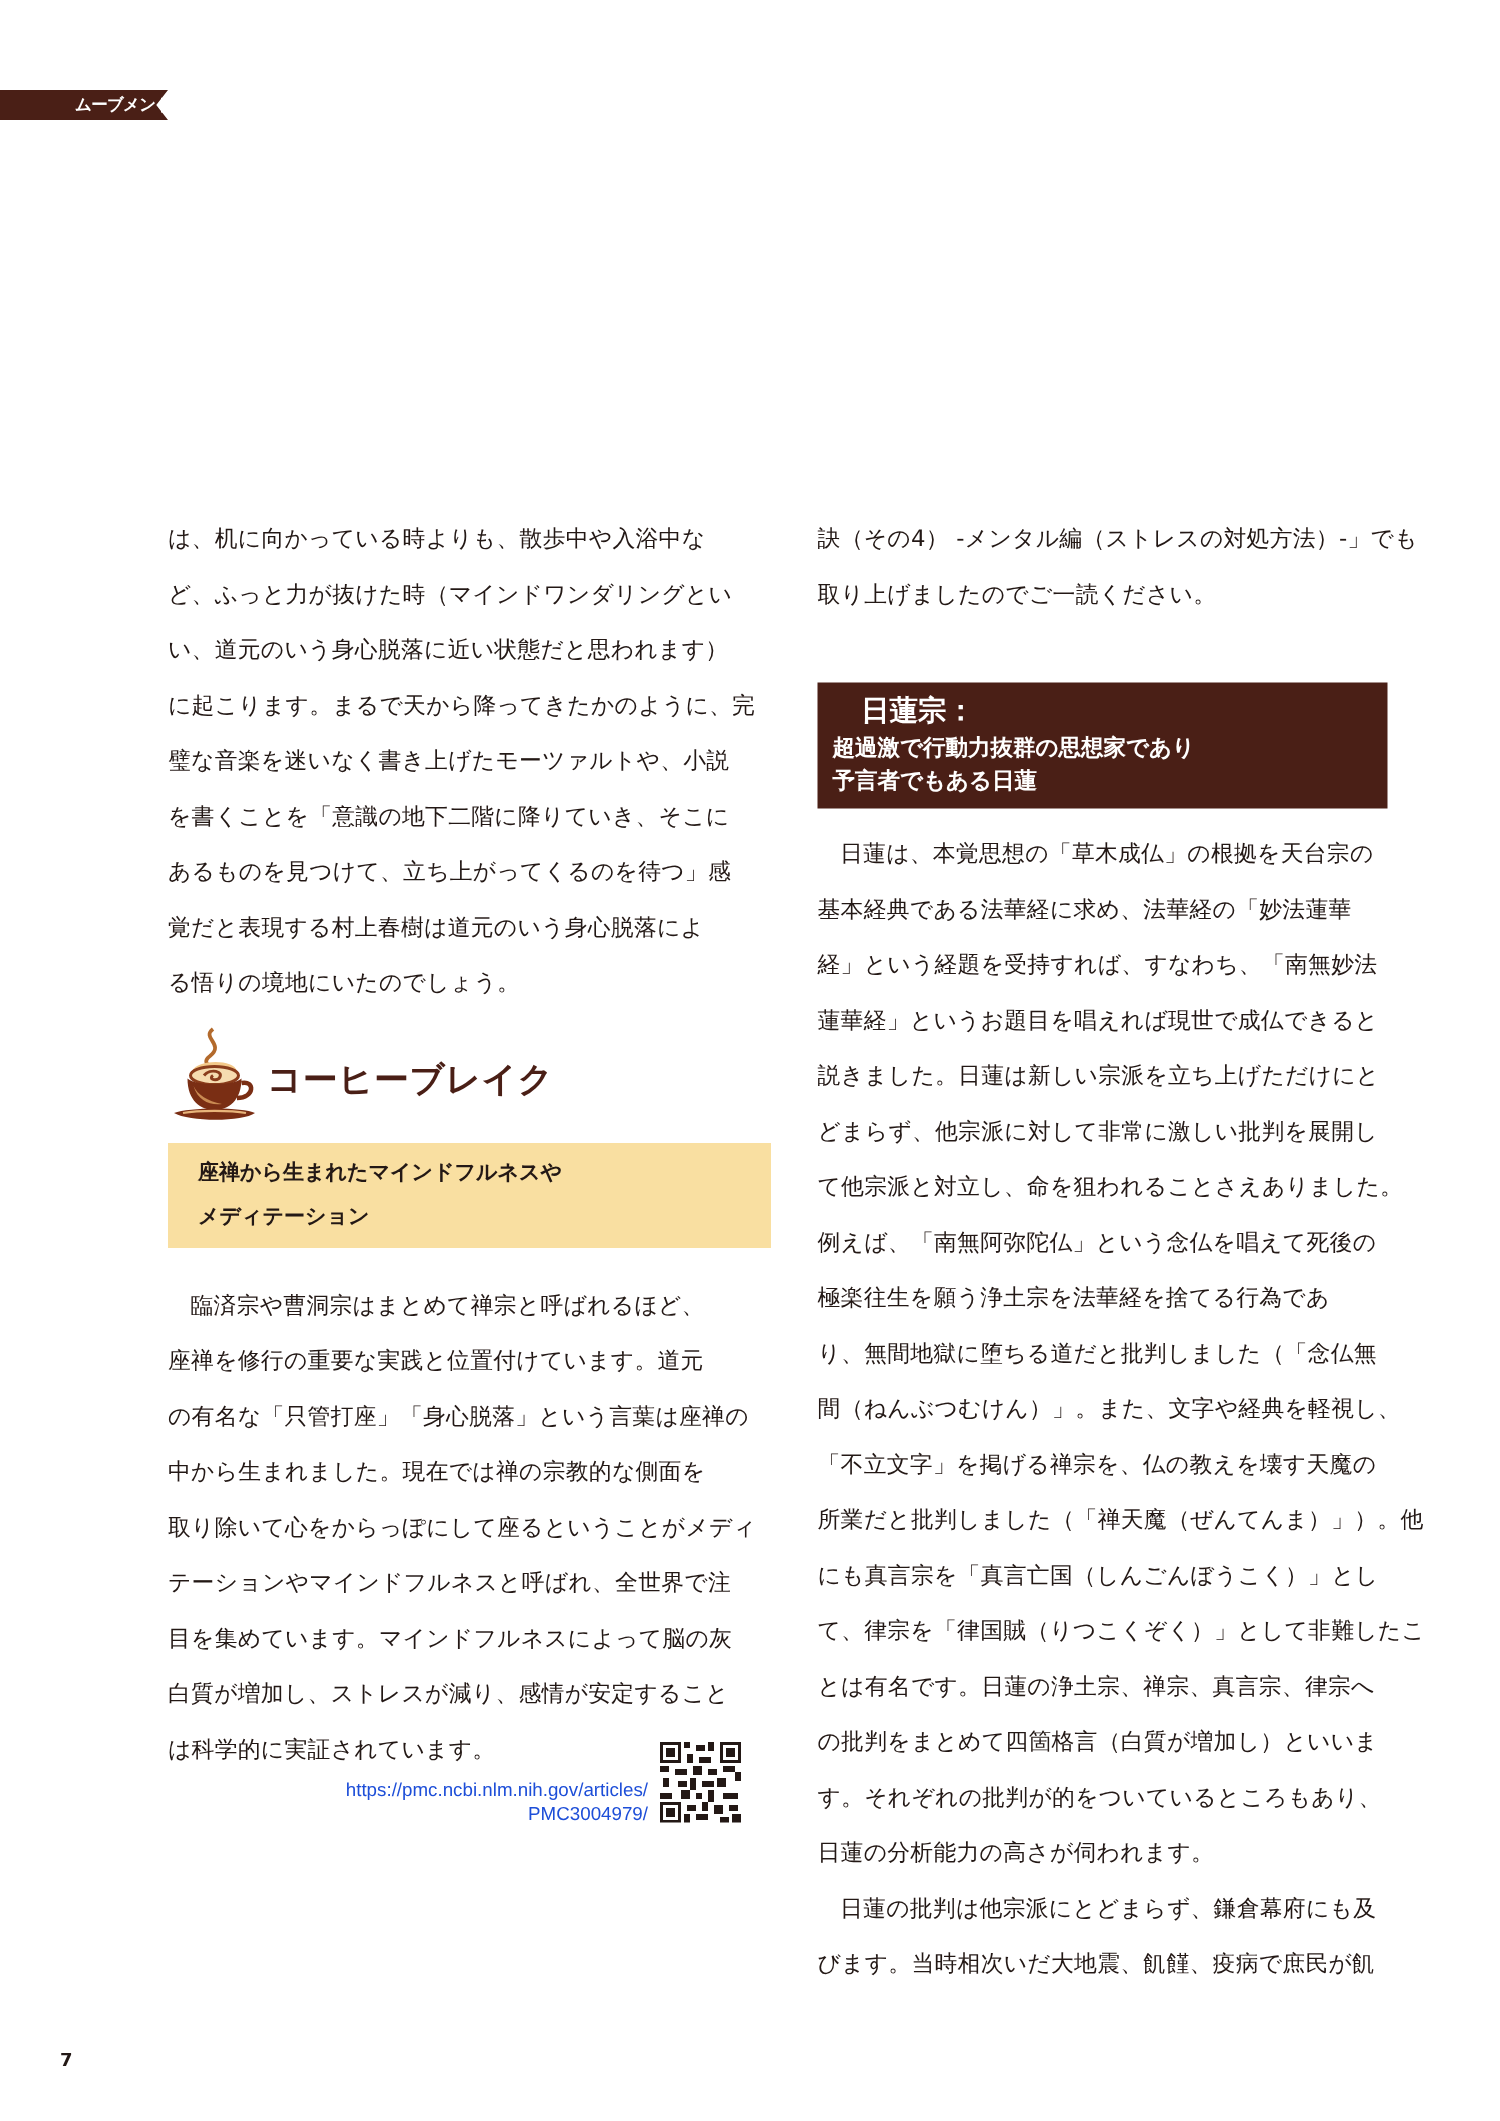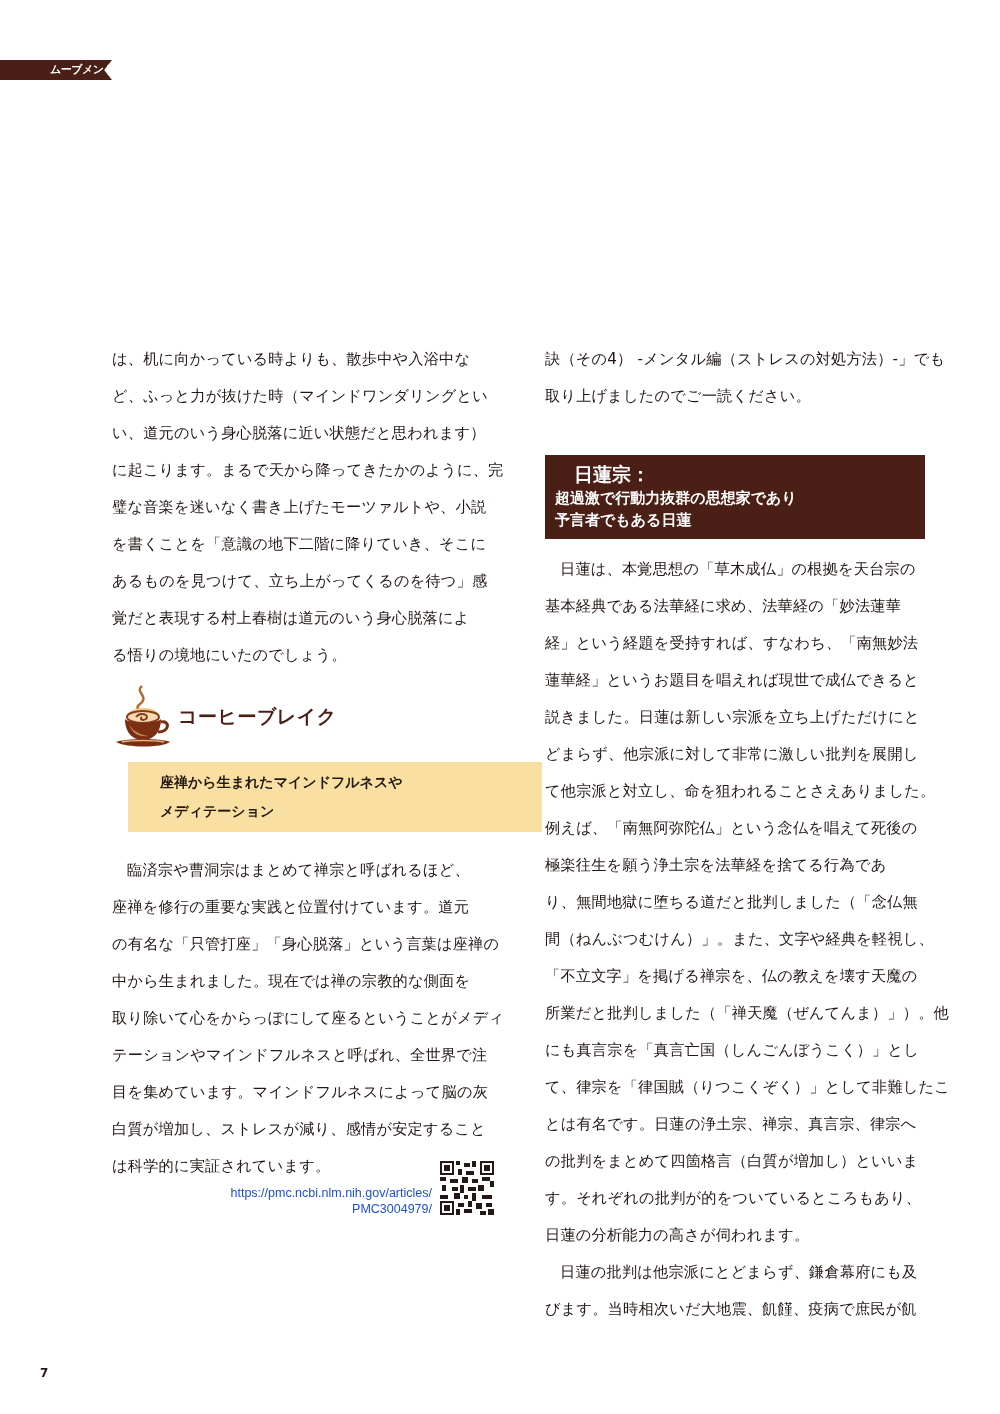--- a/index.html
+++ b/index.html
@@ -20,25 +20,25 @@
     .col.left { left: 112px; top: 341px; }
     .col.right { left: 545px; top: 341px; }
     .line {
       font-size: 15.2px; line-height: 37px; height: 37px; white-space: nowrap;
       letter-spacing: 0.2px; font-weight: 500;
     }
     .line.indent { padding-left: 15px; }
     .coffee-heading { position: relative; height: 80px; margin-top: 6px; }
     .coffee-icon { position: absolute; left: 0; top: 4px; width: 62px; height: 66px; }
     .coffee-title {
-      position: absolute; left: 66px; top: 24px; font-size: 19px; font-weight: bold;
+      position: absolute; left: 66px; top: 24px; font-size: 23px; font-weight: bold;
       color: #4a1f16; letter-spacing: 0.5px;
     }
     .coffee-box {
-      background: #f9dfa1; width: 382px; padding: 6px 0 6px 32px; margin: 2px 0 20px 16px;
+      background: #f9dfa1; width: 382px; padding: 6px 0 6px 20px; margin: 2px 0 20px 0;
       height: 58px;
     }
     .coffee-box .sub { font-size: 14px; font-weight: bold; line-height: 29px; color: #231815; }
     .ref-block { position: relative; height: 58px; }
     .ref-url {
       position: absolute; right: 72px; top: 0; text-align: right; font-size: 12.5px;
       line-height: 16px; color: #1d4ed8; font-family: "Liberation Sans", sans-serif;
     }
     .qr { position: absolute; right: 10px; top: -24px; width: 54px; height: 54px; }
     .nichiren-box {

